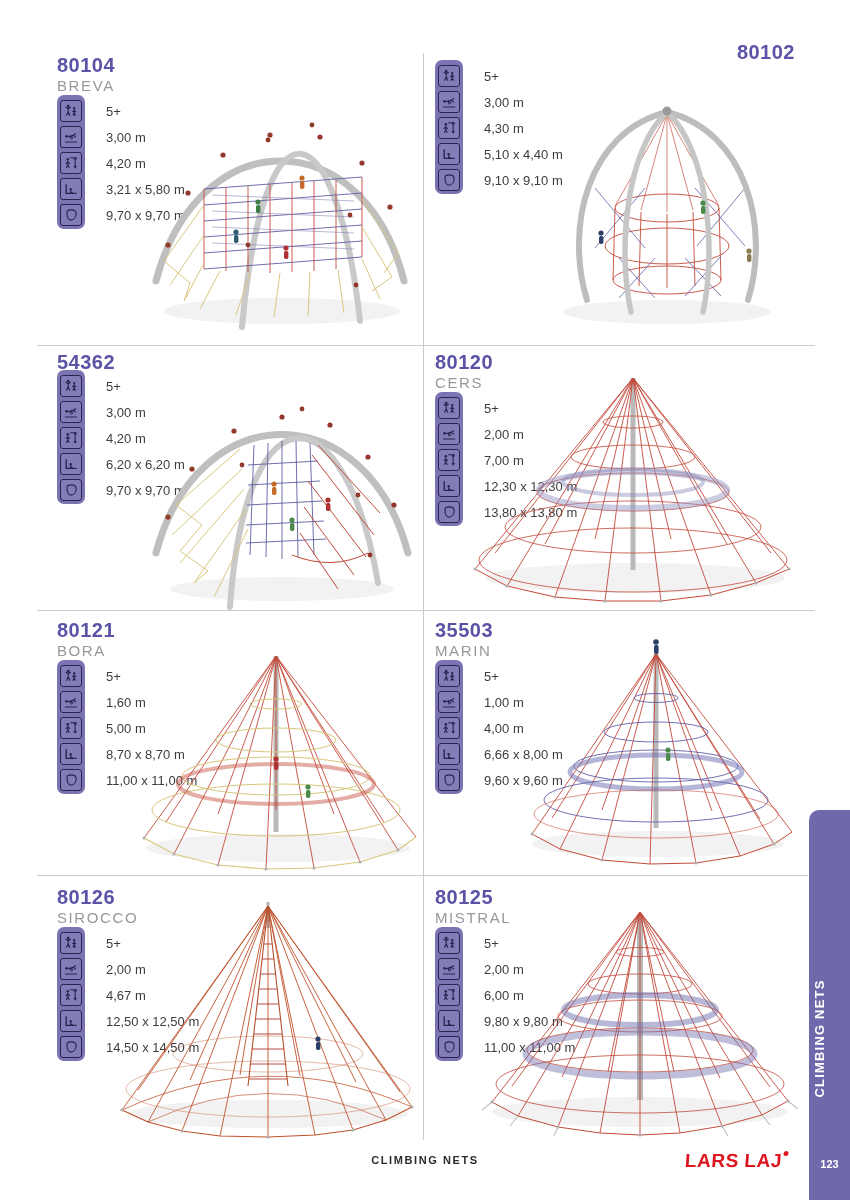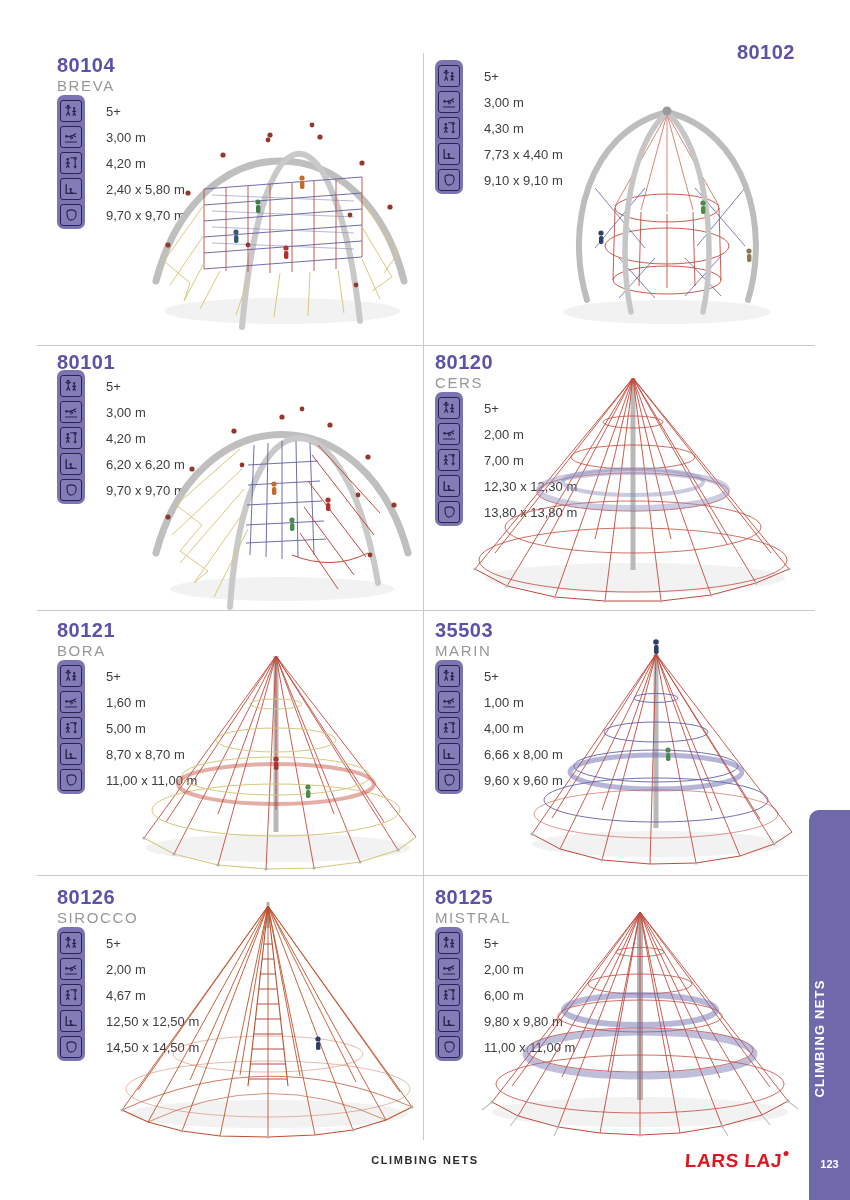--- a/index.html
+++ b/index.html
@@ -84,21 +84,21 @@
           <span class="spec-value">4,20 m</span>
         </div>
         <div class="spec-row">
           <span class="spec-icon">
             <svg width="16" height="16" viewBox="0 0 20 20" fill="none" stroke="#29244f" stroke-width="1.7" stroke-linecap="round">
               <path d="M4,4.6 L4,15.4 L16.4,15.4"></path>
               <circle cx="9.6" cy="10.4" r="1.5" fill="#29244f" stroke="none"></circle>
               <path d="M9.6,12 L9.6,15.2 M9.6,13 L12,15.2" stroke-width="1.3"></path>
             </svg>
           </span>
-          <span class="spec-value">2,40 x 5,80 m</span>
+          <span class="spec-value">3,21 x 5,80 m</span>
         </div>
         <div class="spec-row">
           <span class="spec-icon">
             <svg width="16" height="16" viewBox="0 0 20 20" fill="none" stroke="#29244f" stroke-width="1.4">
               <path d="M5,6.4 C5,4.4 7.4,3.6 10.2,3.6 C13.8,3.6 16.4,5 16.4,8.4 C16.4,12.8 14,16.4 9.6,16.4 C5.8,16.4 5,12.6 5,6.4 Z"></path>
             </svg>
           </span>
           <span class="spec-value">9,70 x 9,70 m</span>
         </div>
       </div>
@@ -137,34 +137,34 @@
           <span class="spec-value">4,30 m</span>
         </div>
         <div class="spec-row">
           <span class="spec-icon">
             <svg width="16" height="16" viewBox="0 0 20 20" fill="none" stroke="#29244f" stroke-width="1.7" stroke-linecap="round">
               <path d="M4,4.6 L4,15.4 L16.4,15.4"></path>
               <circle cx="9.6" cy="10.4" r="1.5" fill="#29244f" stroke="none"></circle>
               <path d="M9.6,12 L9.6,15.2 M9.6,13 L12,15.2" stroke-width="1.3"></path>
             </svg>
           </span>
-          <span class="spec-value">7,73 x 4,40 m</span>
+          <span class="spec-value">5,10 x 4,40 m</span>
         </div>
         <div class="spec-row">
           <span class="spec-icon">
             <svg width="16" height="16" viewBox="0 0 20 20" fill="none" stroke="#29244f" stroke-width="1.4">
               <path d="M5,6.4 C5,4.4 7.4,3.6 10.2,3.6 C13.8,3.6 16.4,5 16.4,8.4 C16.4,12.8 14,16.4 9.6,16.4 C5.8,16.4 5,12.6 5,6.4 Z"></path>
             </svg>
           </span>
           <span class="spec-value">9,10 x 9,10 m</span>
         </div>
       </div>
   </div>
   <div class="card" style="left:57px;top:352px;">
-    <div class="code">80101</div>
+    <div class="code">54362</div>
     <div class="specs">
         <div class="icon-panel"></div>
         <div class="spec-row">
           <span class="spec-icon">
             <svg width="16" height="16" viewBox="0 0 20 20" fill="none" stroke="#29244f" stroke-width="1.4" stroke-linecap="round">
               <circle cx="6.5" cy="3.8" r="1.7" fill="#29244f" stroke="none"></circle>
               <path d="M6.5,5.8 L6.5,11 M6.5,11 L4.6,15.4 M6.5,11 L8.4,15.4 M6.5,7.2 L3.7,5.3 M6.5,7.2 L9.3,5.3"></path>
               <circle cx="14" cy="6.6" r="1.45" fill="#29244f" stroke="none"></circle>
               <path d="M14,8.2 L14,12.2 M14,12.2 L12.6,15.4 M14,12.2 L15.4,15.4 M14,9.4 L12.1,10.8 M14,9.4 L15.9,10.8"></path>
             </svg>

